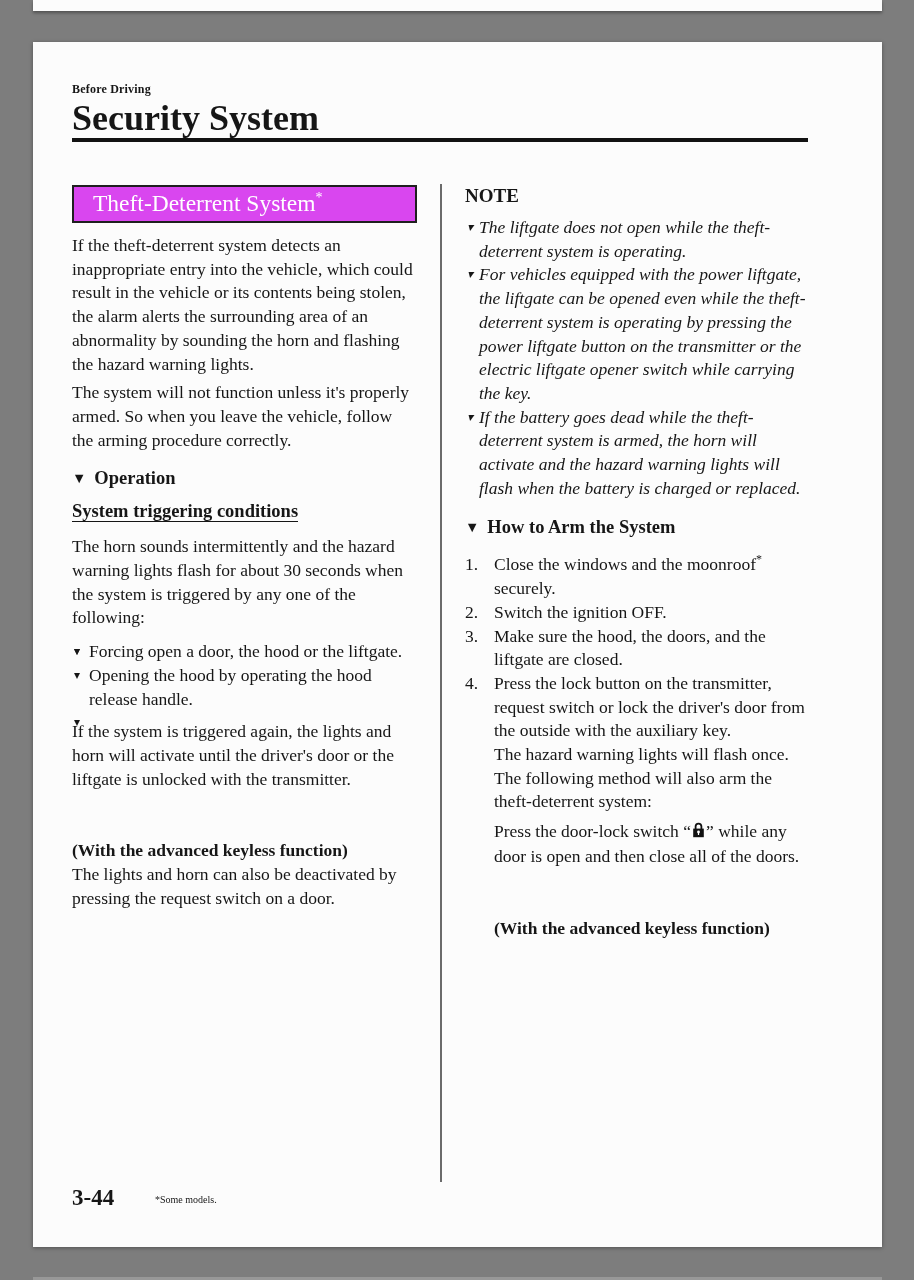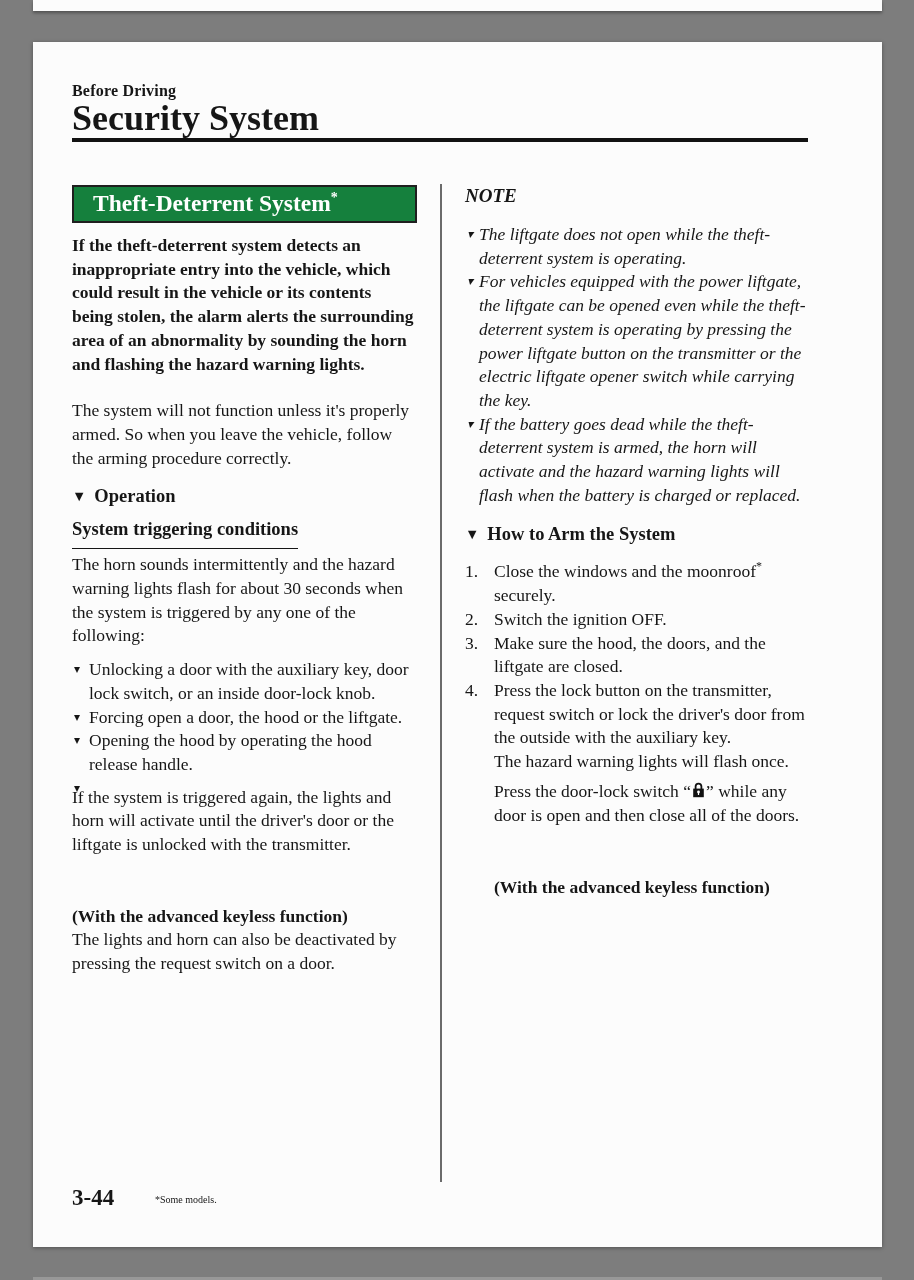--- a/index.html
+++ b/index.html
@@ -24,21 +24,21 @@
 
   .paper {
     position: absolute; left: 33px; top: 42px; width: 849px; height: 1205px;
     background: #fcfcfc;
     box-shadow: 0 1px 4px rgba(0,0,0,0.35);
   }
 
   
   .breadcrumb {
     position: absolute; left: 39px; top: 40px;
-    font-size: 16px; font-weight: bold; letter-spacing: 0.2px;
+    font-size: 12px; font-weight: bold; letter-spacing: 0.2px;
   }
   .page-title {
     position: absolute; left: 39px; top: 55px;
     font-size: 36px; font-weight: bold;
   }
   .title-rule {
     position: absolute; left: 39px; top: 96px; width: 736px; height: 4px;
     background: #121212;
   }
 
@@ -49,57 +49,57 @@
     position: absolute; left: 407px; top: 142px; width: 2px; height: 998px;
     background: #6b6b6b;
   }
 
   .body-text { font-size: 17.5px; line-height: 23.7px; }
   .bold { font-weight: bold; margin-top: 48px; }
 
   
   .section-box {
     width: 345px; height: 38px;
-    background: #15803d; border: 2px solid #1f1f1f;
+    background: #d946ef; border: 2px solid #1f1f1f;
     color: #ffffff;
-    font-size: 23.5px; font-weight: bold;
+    font-size: 23.5px; font-weight: normal;
     line-height: 33px;
     padding-left: 19px;
     margin-bottom: 11px;
     white-space: nowrap;
   }
   .section-box sup { font-size: 14px; vertical-align: super; line-height: 0; }
 
-  .p-gap { margin-bottom: 23px; font-weight: bold; }
+  .p-gap { margin-bottom: 5px; }
 
   .sub-heading {
     font-size: 18.5px; font-weight: bold;
     margin-top: 16px; margin-bottom: 12px;
     display: flex; align-items: center;
   }
   .marker { font-size: 14.5px; margin-right: 8px; letter-spacing: 0; }
 
   .underline-heading {
     font-size: 18.5px; font-weight: bold;
     margin-bottom: 13px;
   }
-  .underline-heading > span { border-bottom: 1.7px solid #161616; padding-bottom: 9px; }
+  .underline-heading > span { border-bottom: 1.7px solid #161616; padding-bottom: 0; }
 
   
   .bullet-list { margin-top: 10px; margin-bottom: 9px; }
   .bullet-item { position: relative; padding-left: 17px; }
   .bullet-item .bullet-glyph {
     position: absolute; left: 2px; top: 0px;
     font-size: 12px; line-height: 23.7px;
   }
 
   
   .note-heading {
-    font-size: 19px; font-weight: bold; font-style: italic;
-    margin-bottom: 16px;
+    font-size: 19px; font-weight: bold; 
+    margin-bottom: 9px;
   }
   .note-list { font-style: italic; margin-bottom: 17px; }
   .note-list .bullet-item { padding-left: 14px; }
 
   
   .steps { margin-top: 15px; }
   .step { display: flex; }
   .step-num { width: 29px; flex: none; }
   .step-text { flex: 1; }
   .step-cont { padding-left: 29px; font-family: Liberation Serif, serif; }
@@ -148,21 +148,20 @@
 
       <div class="underline-heading">
         <span>System triggering conditions</span>
       </div>
 
       <p class="body-text">The horn sounds intermittently and the hazard warning lights flash for about 30 seconds when the system is triggered by any one of the following:</p>
 
       <div class="bullet-list body-text">
         <div class="bullet-item">
           <span class="bullet-glyph">▾</span>
-          <span>Unlocking a door with the auxiliary key, door lock switch, or an inside door-lock knob.</span>
         </div>
         <div class="bullet-item">
           <span class="bullet-glyph">▾</span>
           <span>Forcing open a door, the hood or the liftgate.</span>
         </div>
         <div class="bullet-item">
           <span class="bullet-glyph">▾</span>
           <span>Opening the hood by operating the hood release handle.</span>
         </div>
         <div class="bullet-item">
@@ -213,20 +212,21 @@
         <div class="step">
           <span class="step-num">3.</span>
           <span class="step-text">Make sure the hood, the doors, and the liftgate are closed.</span>
         </div>
         <div class="step">
           <span class="step-num">4.</span>
           <span class="step-text">Press the lock button on the transmitter, request switch or lock the driver's door from the outside with the auxiliary key.</span>
         </div>
 
         <p class="step-cont">The hazard warning lights will flash once.</p>
+        <p class="step-cont">The following method will also arm the theft-deterrent system:</p>
 
         <p class="step-cont gap-sm">
           <span>Press the door-lock switch “</span><span class="lock-icon-svg"><svg width="13" height="16" viewBox="0 0 13 16">
                 <path d="M3.6 7 V4.6 a2.9 2.9 0 0 1 5.8 0 V7" fill="none" stroke="#111" stroke-width="1.8"></path>
                 <rect x="1.2" y="6.6" width="10.6" height="8.6" fill="#111"></rect>
                 <circle cx="6.5" cy="10" r="1.4" fill="#fff"></circle>
                 <rect x="5.9" y="10.4" width="1.2" height="2.6" fill="#fff"></rect>
               </svg></span><span>” while any door is open and then close all of the doors.</span>
         </p>
 

